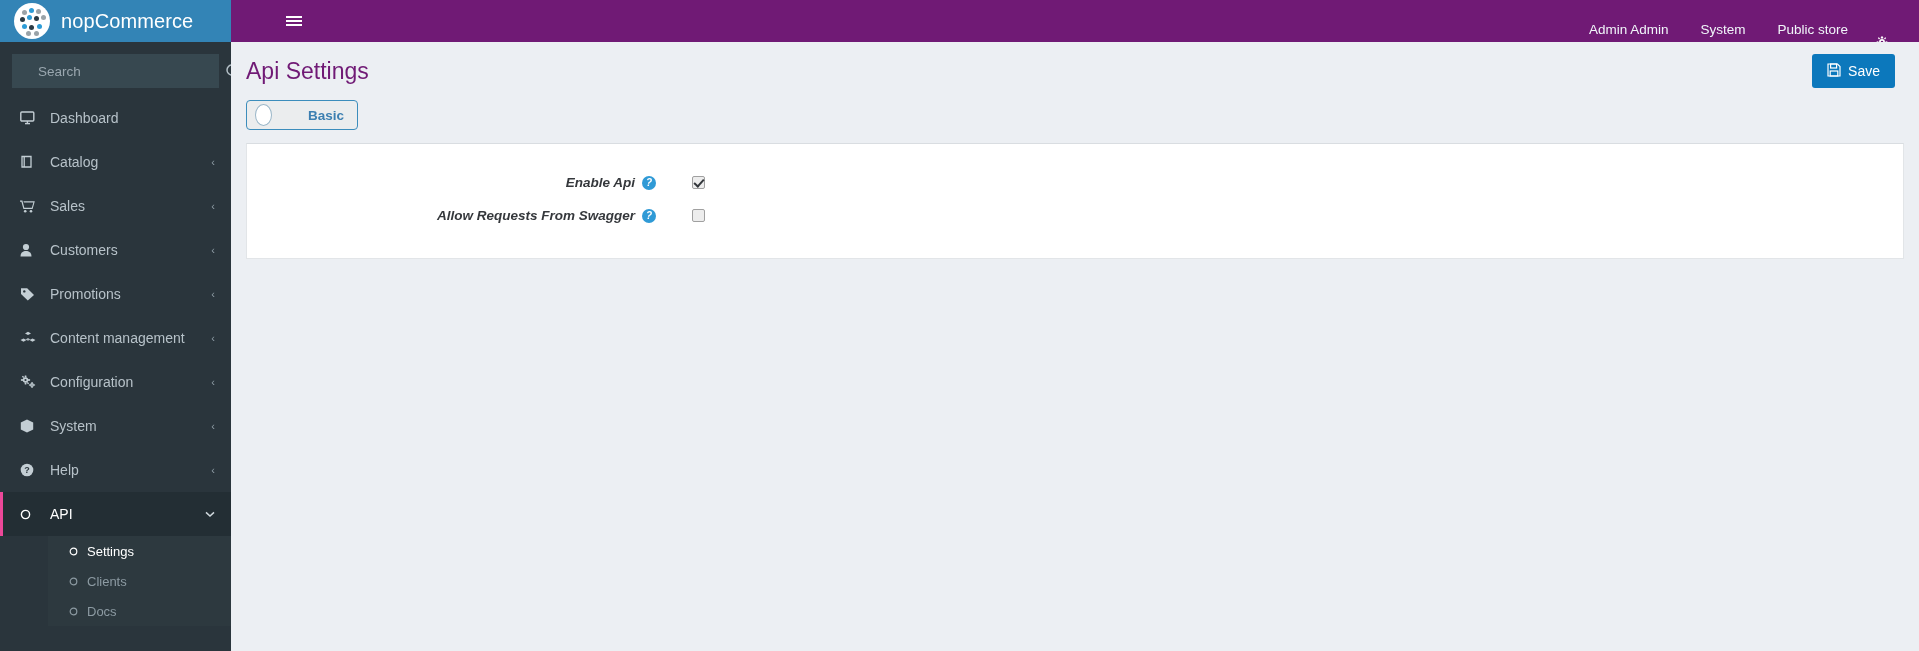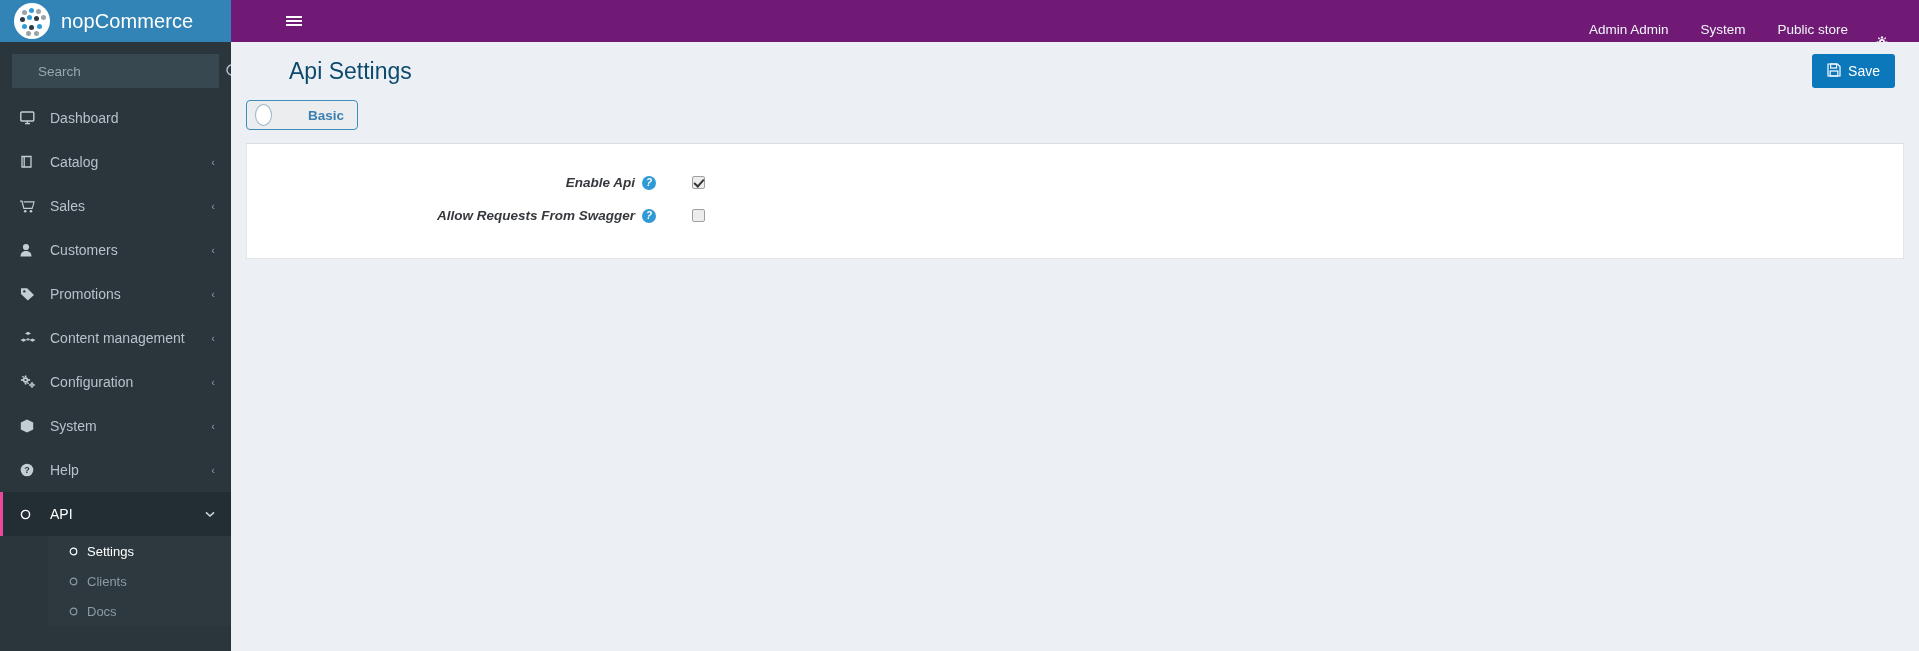--- a/index.html
+++ b/index.html
@@ -177,24 +177,23 @@
     background: #eceff3;
   }
   .page-head {
     height: 58px;
     display: flex;
     align-items: center;
     padding: 0 24px 0 15px;
   }
   .page-title {
     font-size: 23px;
-    color: #0c4a6e;
+    color: #701a75;
     font-weight: normal;
     white-space: nowrap;
-    margin-left: 43px;
   }
   .save-btn {
     margin-left: auto;
     background: #0c78bc;
     color: #ffffff;
     border: none;
     border-radius: 3px;
     height: 34px;
     padding: 0 15px;
     font-size: 14px;

